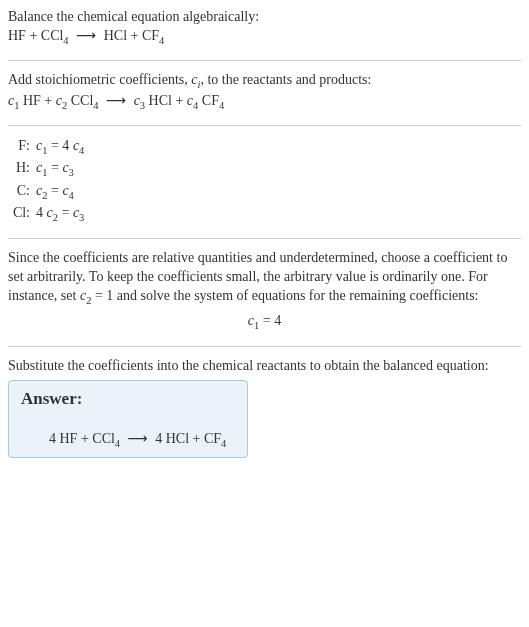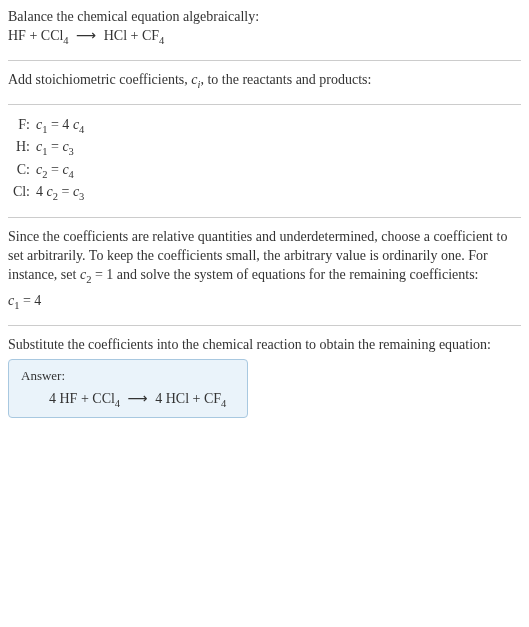--- a/index.html
+++ b/index.html
@@ -54,53 +54,56 @@
     .atom-label {
       width: 24px;
       text-align: right;
       padding-right: 6px;
     }
     .solution-list {
       margin-top: 4px;
     }
     .solution-row {
       line-height: 1.4;
+      text-align: center;
     }
     .answer-box {
       border: 1px solid #a8c8e0;
       background: #eaf3fa;
       border-radius: 4px;
       padding: 8px 12px;
       display: inline-block;
       margin-top: 4px;
       min-width: 240px;
     }
     .answer-label {
-      font-size: 13px;
-      margin-bottom: 6px;
+      font-size: 17px;
+      margin-bottom: 21px;
+      font-weight: bold;
     }
     .answer-eq {
       padding-left: 28px;
     }
     p {
       line-height: 1.35;
     }
   </style>
 </head>
 <body>
 
 <div class="section">
   <p>Balance the chemical equation algebraically:</p>
   <p class="equation-line">HF + CCl<span class="sub-num">4</span> <span class="arrow">⟶</span> HCl + CF<span class="sub-num">4</span></p>
 </div>
 
 <hr class="divider">
 
 <div class="section">
   <p>Add stoichiometric coefficients, <span class="coef">c</span><span class="sub">i</span>, to the reactants and products:</p>
+  <p class="equation-line"><span class="coef">c</span><span class="sub-num">1</span> HF + <span class="coef">c</span><span class="sub-num">2</span> CCl<span class="sub-num">4</span> <span class="arrow">⟶</span> <span class="coef">c</span><span class="sub-num">3</span> HCl + <span class="coef">c</span><span class="sub-num">4</span> CF<span class="sub-num">4</span></p>
 </div>
 
 <hr class="divider">
 
 <div class="section">
   <div class="atom-table">
     <div class="atom-row">
       <div class="atom-label">F:</div>
       <div><span class="coef">c</span><span class="sub-num">1</span> = 4 <span class="coef">c</span><span class="sub-num">4</span></div>
     </div>
@@ -124,18 +127,18 @@
 <div class="section">
   <p>Since the coefficients are relative quantities and underdetermined, choose a coefficient to set arbitrarily. To keep the coefficients small, the arbitrary value is ordinarily one. For instance, set <span class="coef">c</span><span class="sub-num">2</span> = 1 and solve the system of equations for the remaining coefficients:</p>
   <div class="solution-list">
     <div class="solution-row"><span class="coef">c</span><span class="sub-num">1</span> = 4</div>
   </div>
 </div>
 
 <hr class="divider">
 
 <div class="section">
-  <p>Substitute the coefficients into the chemical reaction to obtain the remaining equation:</p>
+  <p>Substitute the coefficients into the chemical reactants to obtain the balanced equation:</p>
   <div class="answer-box">
     <div class="answer-label">Answer:</div>
     <div class="answer-eq">4 HF + CCl<span class="sub-num">4</span> <span class="arrow">⟶</span> 4 HCl + CF<span class="sub-num">4</span></div>
   </div>
 </div>
 
 </body></html>

